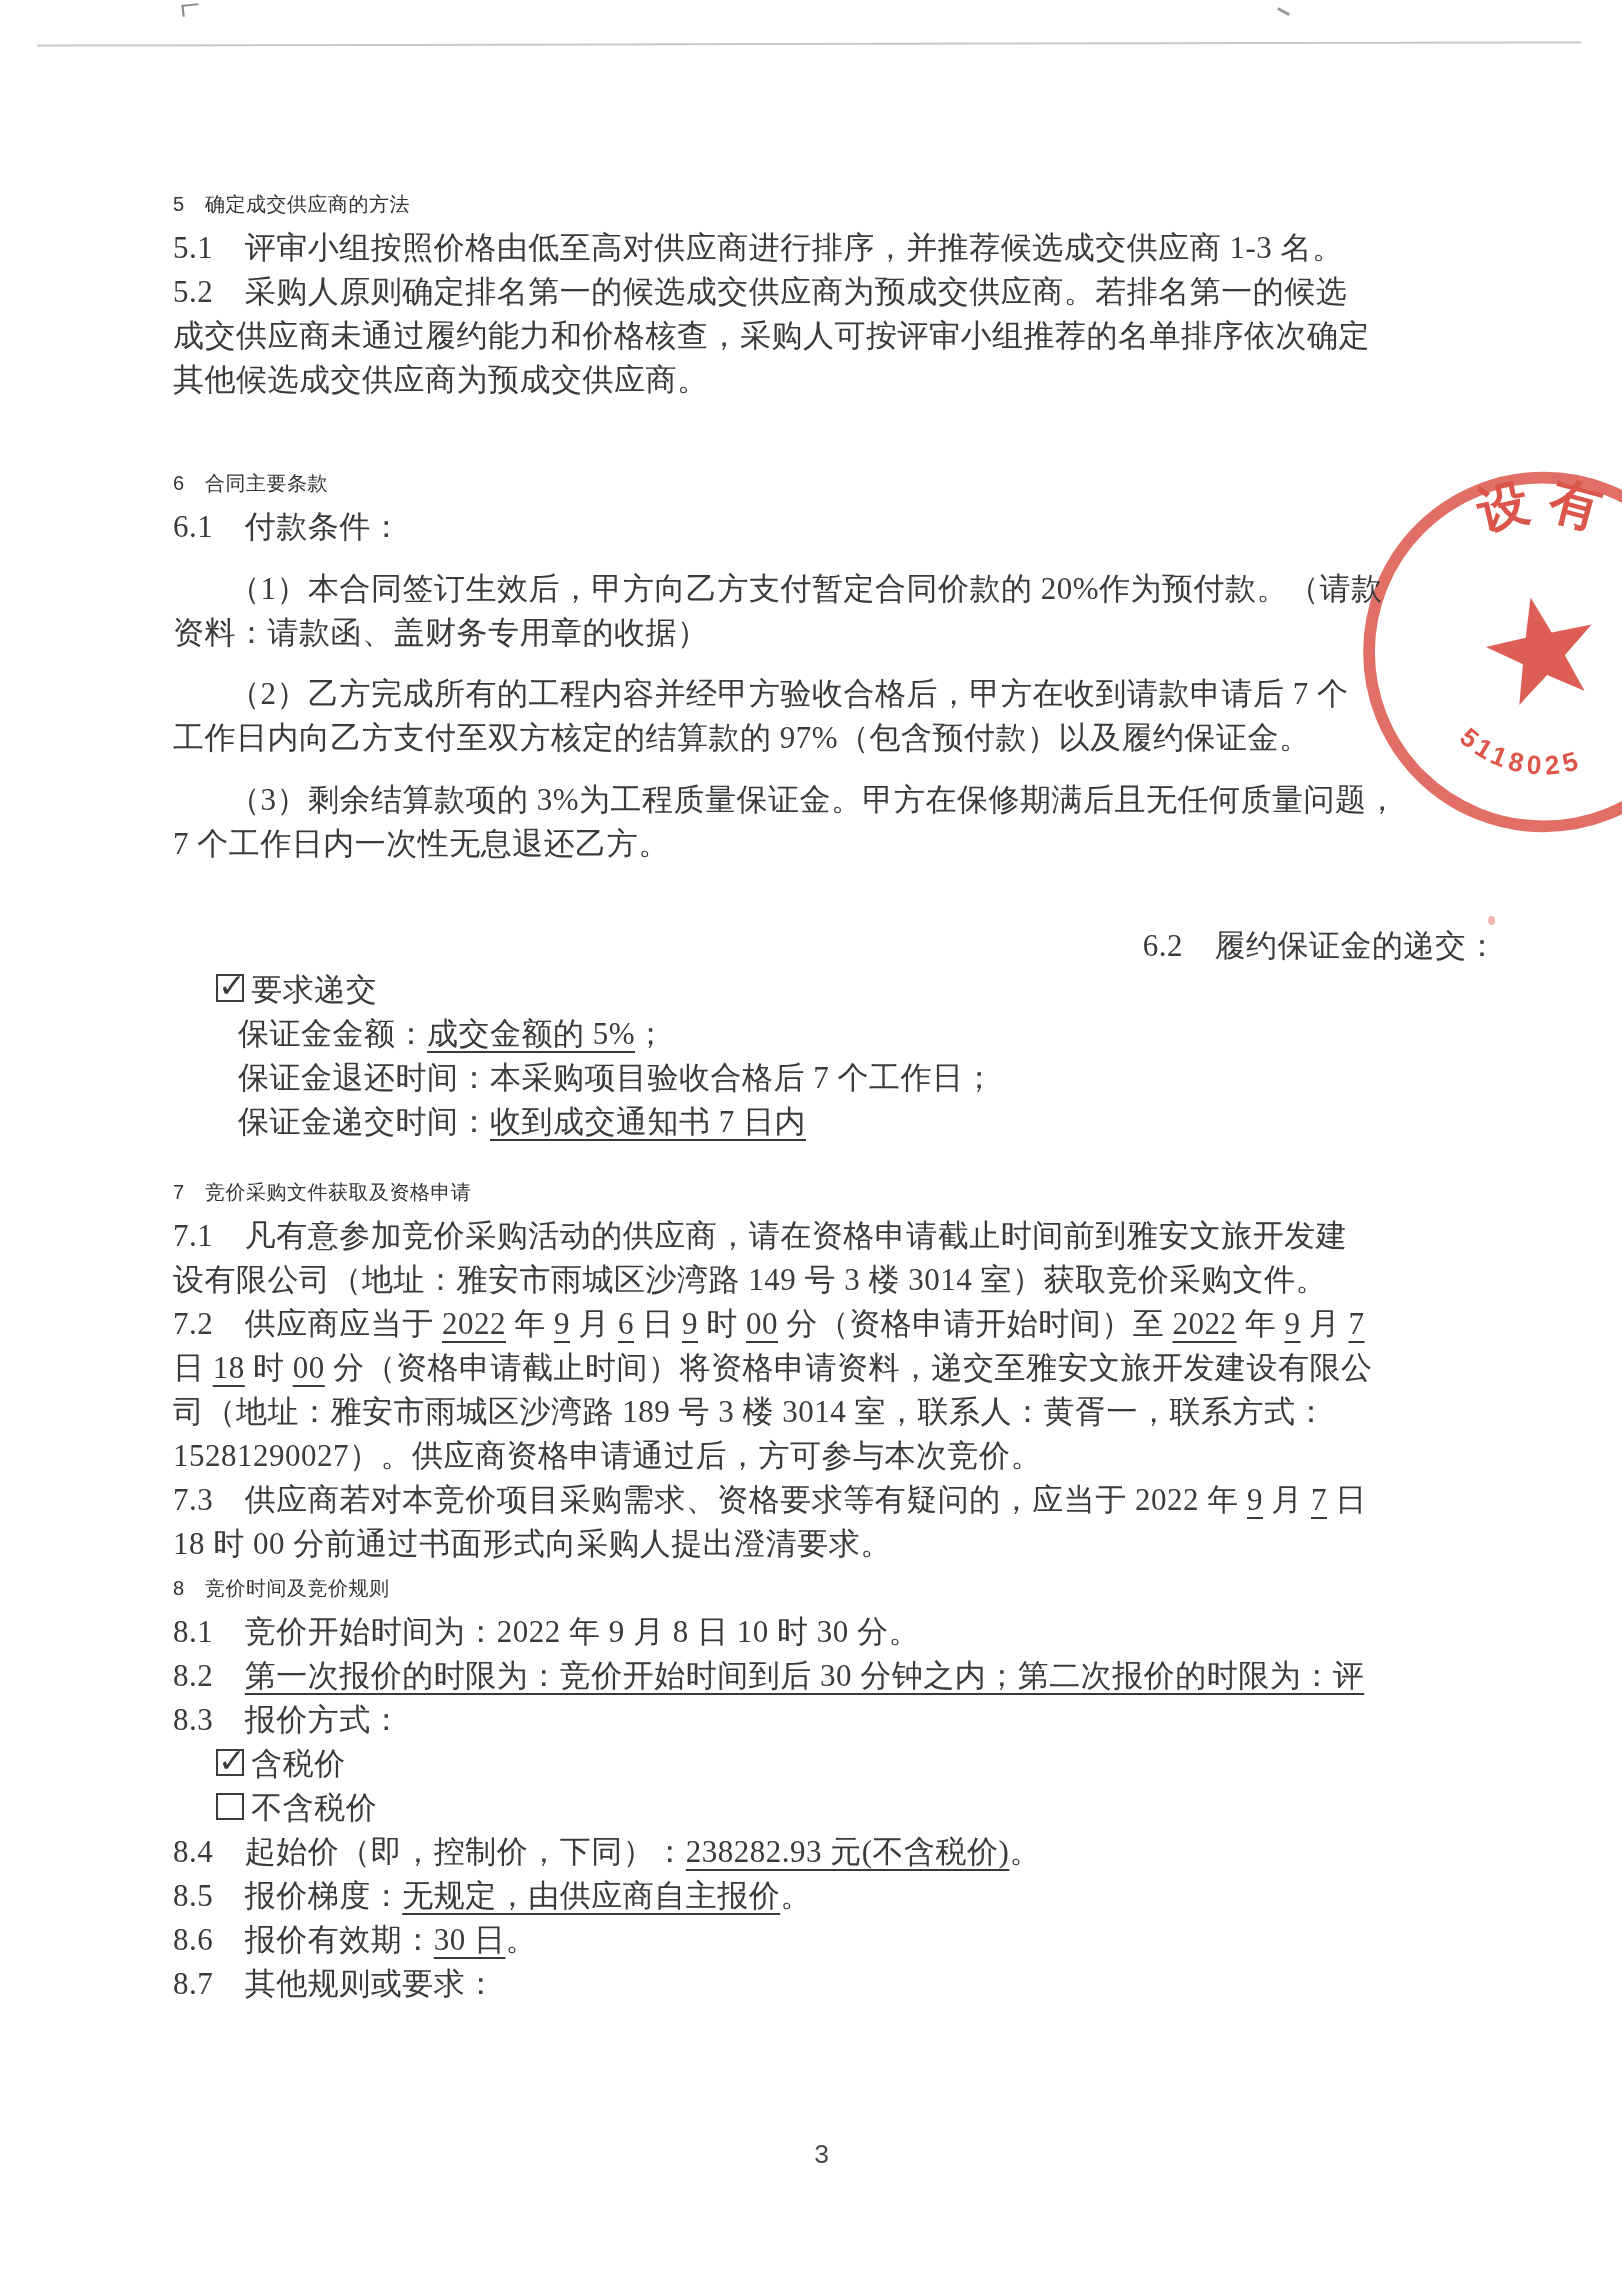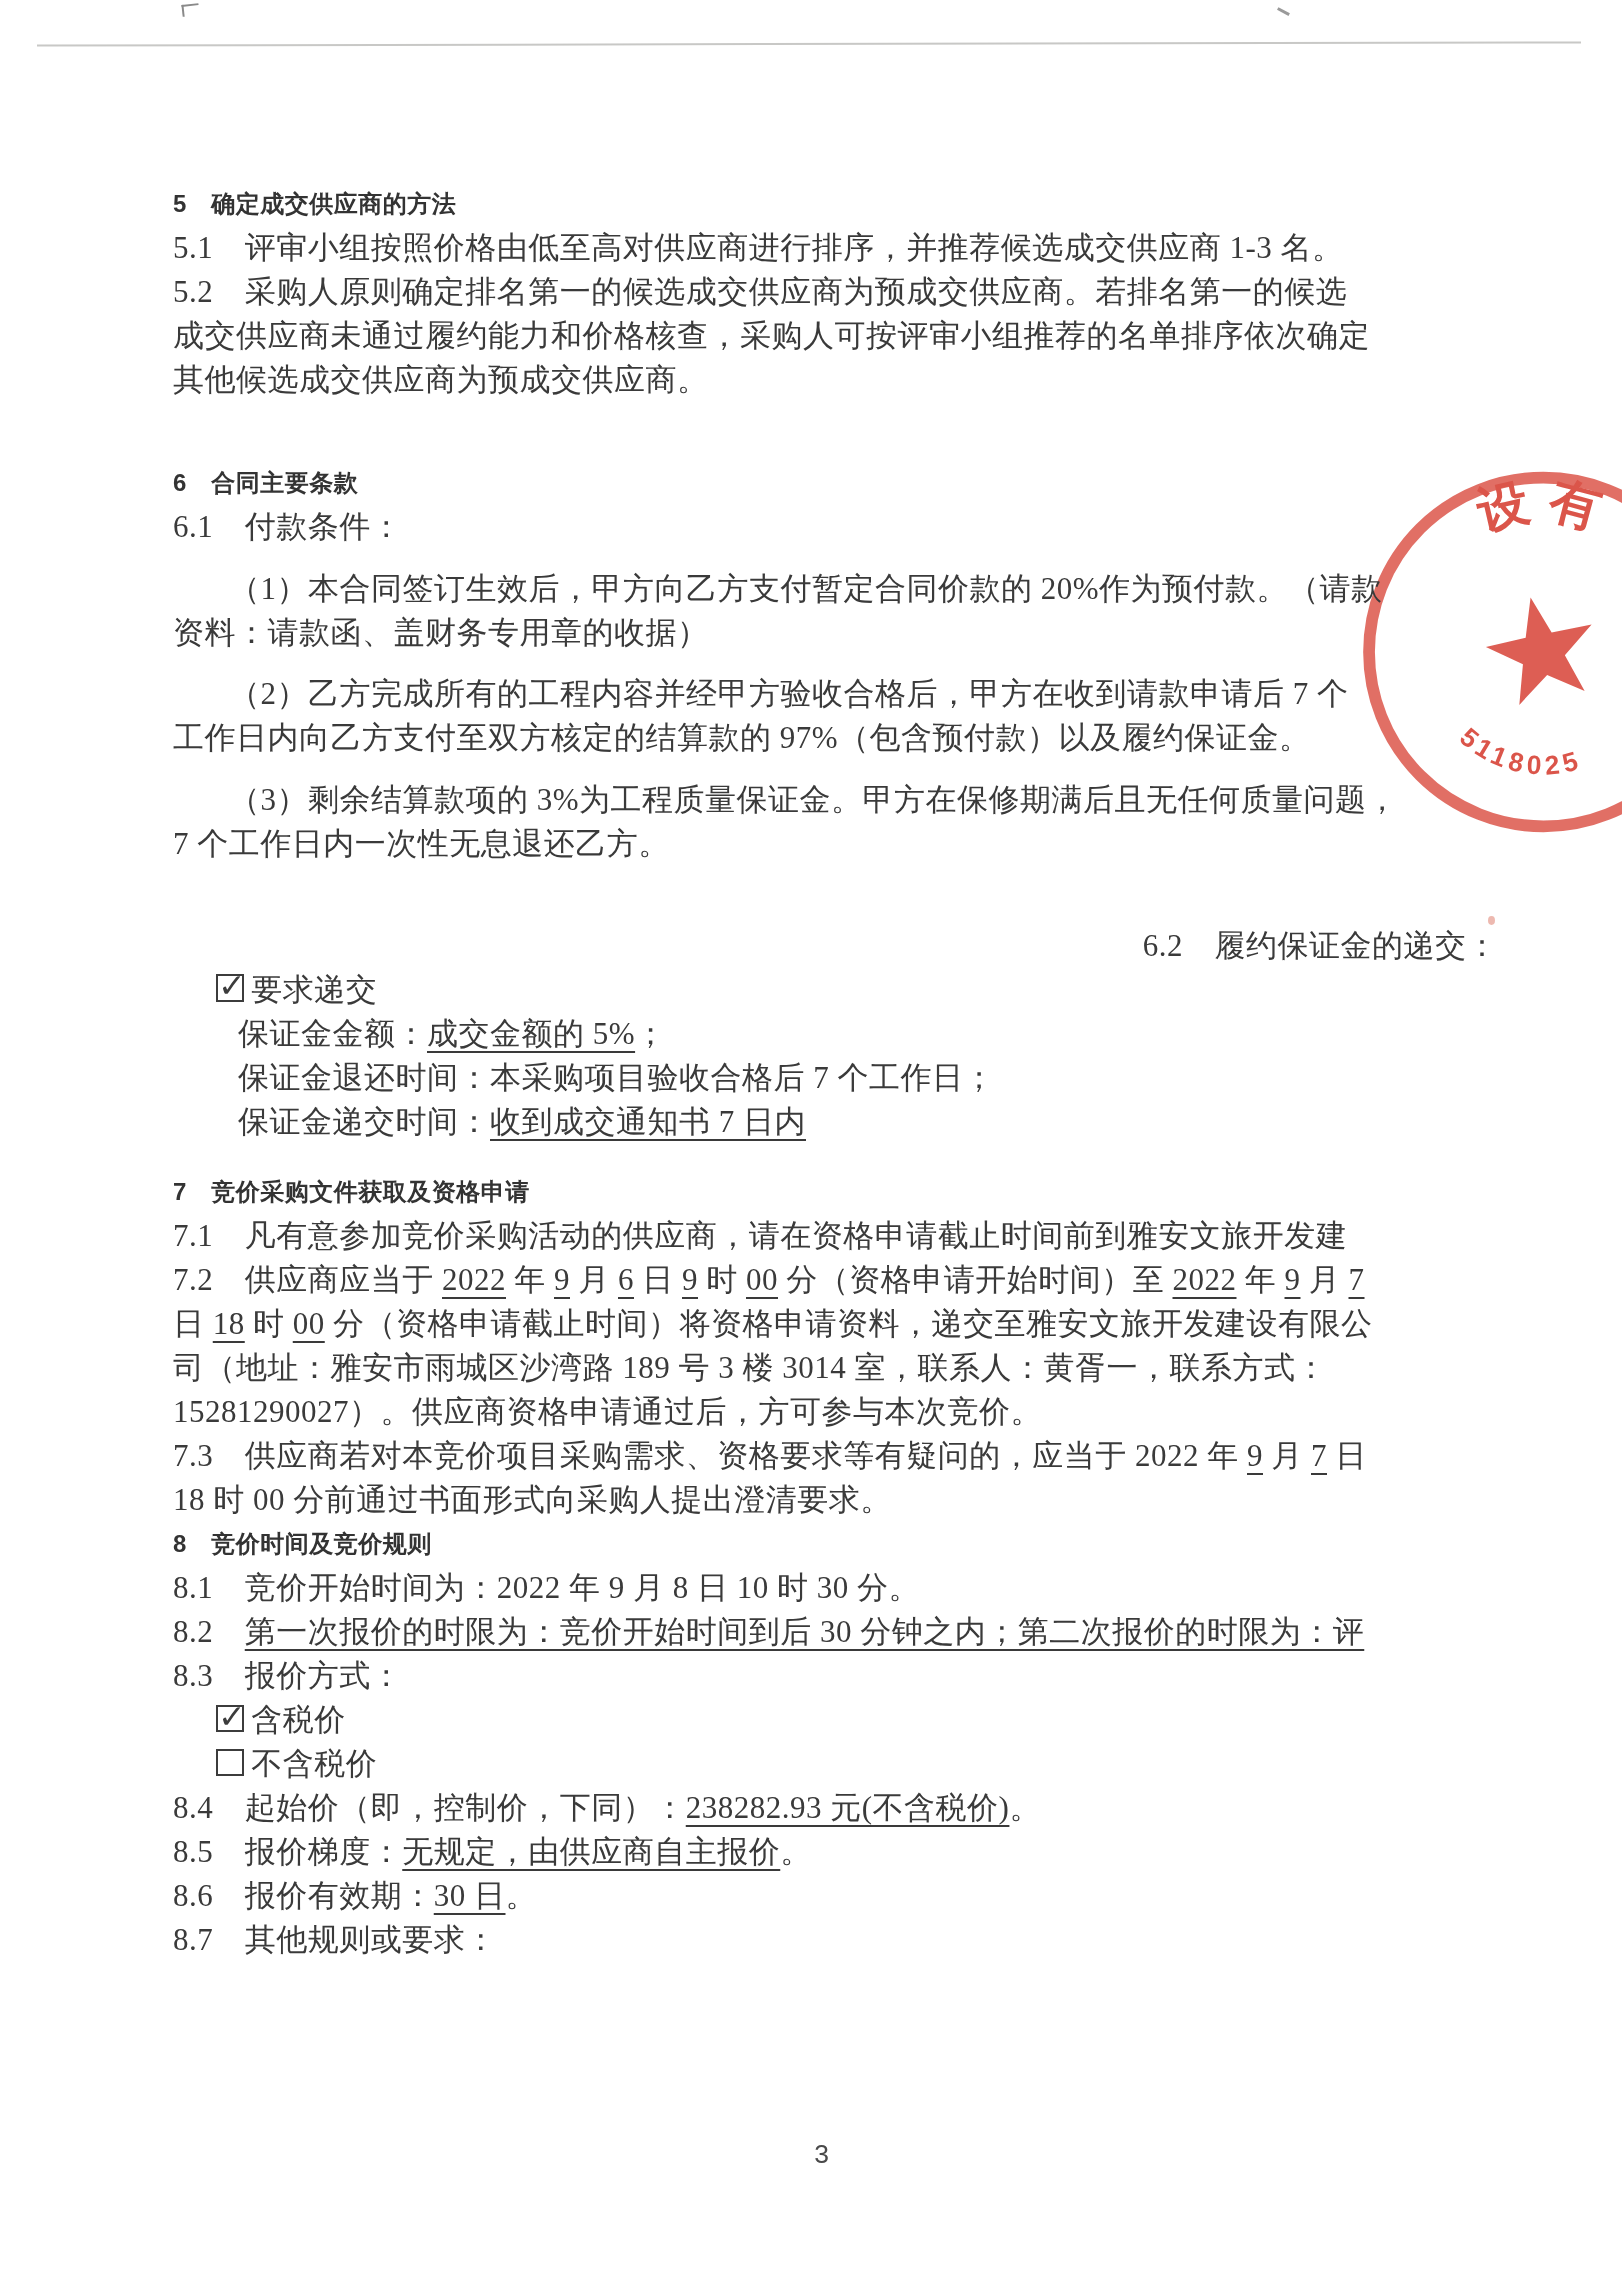--- a/index.html
+++ b/index.html
@@ -9,21 +9,21 @@
     font-family:"Liberation Serif","DejaVu Serif",serif;
     color:#3a3a3a;
   }
   .scan-topline{position:absolute;top:43px;left:37px;width:1544px;height:2px;background:#c8c8c6;transform:rotate(-0.12deg);}
   .speck-left{position:absolute;left:182px;top:3.9px;width:14.7px;height:9.8px;border-left:2.9px solid #8a8a8a;border-top:2.9px solid #8a8a8a;transform:rotate(-6deg);}
   .speck-right{position:absolute;left:1277px;top:9.8px;width:12.7px;height:2.9px;background:#9a9a9a;transform:rotate(28deg);}
   .ink-dot{position:absolute;left:1488px;top:916px;width:6.9px;height:8.8px;background:#e9a79c;border-radius:50%;opacity:.8;}
 
   .content{position:absolute;left:173px;top:182px;width:1325px;}
   .line{font-size:31px;line-height:44px;white-space:nowrap;letter-spacing:0.5px;}
-  .h{font-family:"Liberation Sans","DejaVu Sans",sans-serif;font-weight:700;font-size:24px;color:#333;}
+  .h{font-family:"Liberation Sans","DejaVu Sans",sans-serif;font-weight:400;font-size:20px;color:#333;}
   .u{text-decoration:underline;text-underline-offset:6.9px;text-decoration-thickness:2px;}
   .ind{text-indent:56px;}
   .sub{padding-left:65px;}
   .cbline{padding-left:43px;}
   .mt-sec6{margin-top:59px;}
   .mt-par{margin-top:17.6px;}
   .mt-62{margin-top:58px;text-align:right;}
   .mt-sec7{margin-top:26.5px;}
 
   .cb{display:inline-block;width:23.5px;height:23.5px;border:2.9px solid #3c3c3c;position:relative;margin-right:7.8px;vertical-align:-2px;}
@@ -77,20 +77,21 @@
     <div class="line mt-62"><span>6.2　履约保证金的递交：</span></div>
     <div class="line cbline">
       <span class="cb checked"></span><span>要求递交</span>
     </div>
     <div class="line sub"><span>保证金金额：</span><span class="u">成交金额的 5%</span><span>；</span></div>
     <div class="line sub"><span>保证金退还时间：本采购项目验收合格后 7 个工作日；</span></div>
     <div class="line sub"><span>保证金递交时间：</span><span class="u">收到成交通知书 7 日内</span></div>
 
     <div class="line h mt-sec7"><span>7　竞价采购文件获取及资格申请</span></div>
     <div class="line"><span>7.1　凡有意参加竞价采购活动的供应商，请在资格申请截止时间前到雅安文旅开发建</span></div>
+    <div class="line"><span>设有限公司（地址：雅安市雨城区沙湾路 149 号 3 楼 3014 室）获取竞价采购文件。</span></div>
     <div class="line"><span>7.2　供应商应当于 </span><span class="u">2022</span><span> 年 </span><span class="u">9</span><span> 月 </span><span class="u">6</span><span> 日 </span><span class="u">9</span><span> 时 </span><span class="u">00</span><span> 分（资格申请开始时间）至 </span><span class="u">2022</span><span> 年 </span><span class="u">9</span><span> 月 </span><span class="u">7</span></div>
     <div class="line"><span>日 </span><span class="u">18</span><span> 时 </span><span class="u">00</span><span> 分（资格申请截止时间）将资格申请资料，递交至雅安文旅开发建设有限公</span></div>
     <div class="line"><span>司（地址：雅安市雨城区沙湾路 189 号 3 楼 3014 室，联系人：黄胥一，联系方式：</span></div>
     <div class="line"><span>15281290027）。供应商资格申请通过后，方可参与本次竞价。</span></div>
     <div class="line"><span>7.3　供应商若对本竞价项目采购需求、资格要求等有疑问的，应当于 2022 年 </span><span class="u">9</span><span> 月 </span><span class="u">7</span><span> 日</span></div>
     <div class="line"><span>18 时 00 分前通过书面形式向采购人提出澄清要求。</span></div>
 
     <div class="line h"><span>8　竞价时间及竞价规则</span></div>
     <div class="line"><span>8.1　竞价开始时间为：2022 年 9 月 8 日 10 时 30 分。</span></div>
     <div class="line"><span>8.2　</span><span class="u">第一次报价的时限为：竞价开始时间到后 30 分钟之内；第二次报价的时限为：评</span></div>

